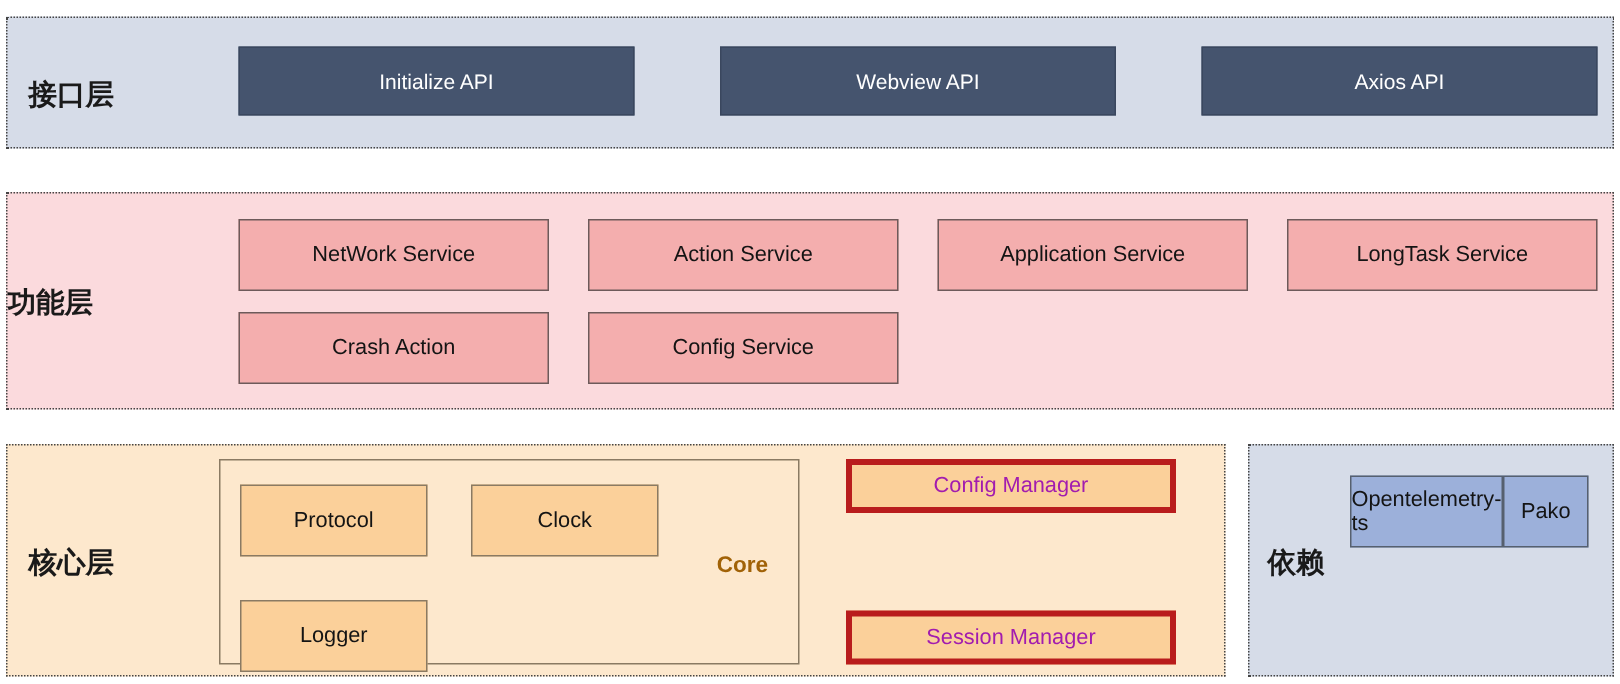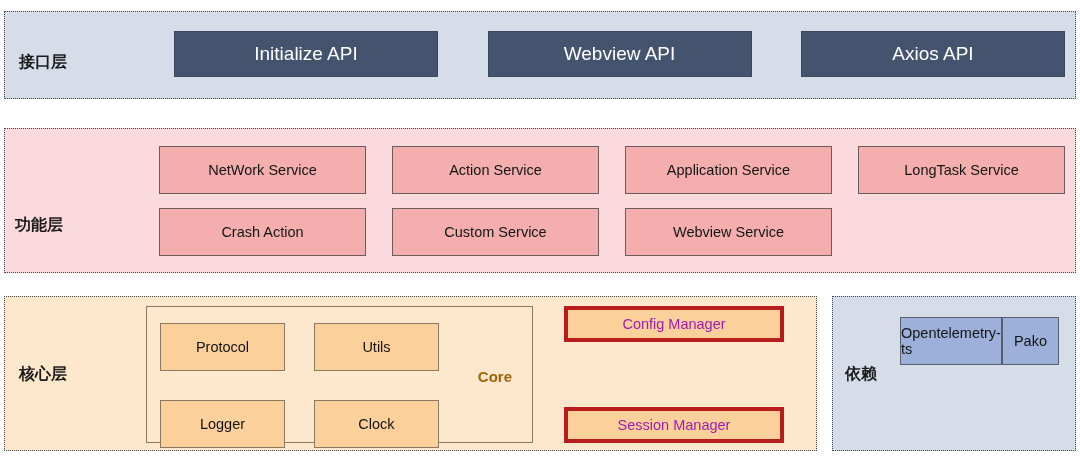--- a/index.html
+++ b/index.html
@@ -25,21 +25,21 @@
   .layer {
     position: absolute;
     box-sizing: border-box;
     border: 1px dotted #444444;
     display: flex;
     align-items: center;
   }
 
   .layer-label {
     font-weight: bold;
-    font-size: 16px;
+    font-size: 19px;
     color: #1a1a1a;
     white-space: nowrap;
     flex: none;
   }
 
   
   #layer-interface {
     left: 4px;
     top: 11px;
     width: 1072px;
@@ -61,41 +61,39 @@
     display: flex;
     justify-content: space-between;
   }
   .api-box {
     box-sizing: border-box;
     width: 264px;
     height: 46px;
     background: #45546e;
     border: 1px solid #3a475e;
     color: #ffffff;
-    font-size: 19px;
-    display: flex;
-    align-items: center;
-    justify-content: center;
-    margin-left: 15px;
+    font-size: 14px;
+    display: flex;
+    align-items: center;
+    justify-content: center;
   }
 
   
   #layer-function {
     left: 4px;
     top: 128px;
     width: 1072px;
     height: 145px;
     background: #fbdadd;
   }
   #layer-function .layer-label {
     position: absolute;
-    left: 10px;
+    left: 0;
     top: 64px;
     line-height: 1;
-    margin-top: 24px;
   }
   .svc-grid {
     position: absolute;
     left: 154px;
     top: 17px;
     width: 906px;
     height: 124px;
     display: grid;
     grid-template-columns: repeat(4, 207px);
     grid-template-rows: repeat(2, 48px);
@@ -246,34 +244,32 @@
   </section>
 
   <section id="layer-function" class="layer">
     <div class="layer-label">功能层</div>
     <div class="svc-grid">
       <div class="svc-box">NetWork Service</div>
       <div class="svc-box">Action Service</div>
       <div class="svc-box">Application Service</div>
       <div class="svc-box">LongTask Service</div>
       <div class="svc-box">Crash Action</div>
-      <div class="svc-box">Custom Service</div>
-      <div class="svc-box">Webview Service</div>
+      <div class="svc-box">Config Service</div>
     </div>
   </section>
 
   <section id="layer-core" class="layer">
     <div class="layer-label">核心层</div>
 
     <div class="core-box">
       <div class="core-grid">
         <div class="core-cell">Protocol</div>
-        <div class="core-cell">Utils</div>
+        <div class="core-cell">Clock</div>
         <div class="core-cell">Logger</div>
-        <div class="core-cell">Clock</div>
       </div>
       <div class="core-title">Core</div>
     </div>
 
     <div class="mgr-col">
       <div class="mgr-box">Config Manager</div>
       <div class="mgr-box">Session Manager</div>
     </div>
   </section>
 

